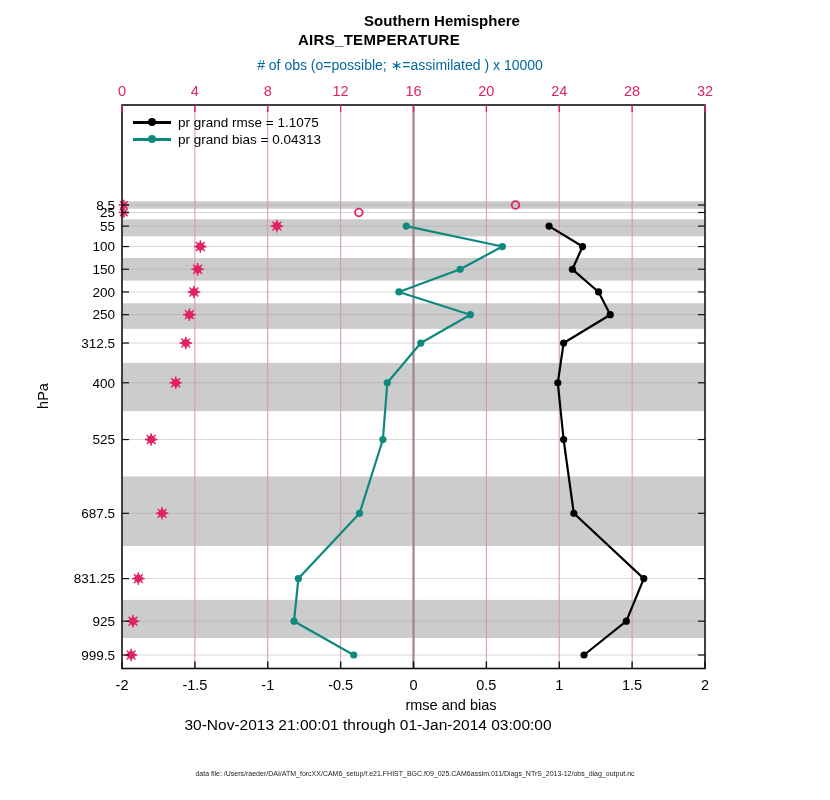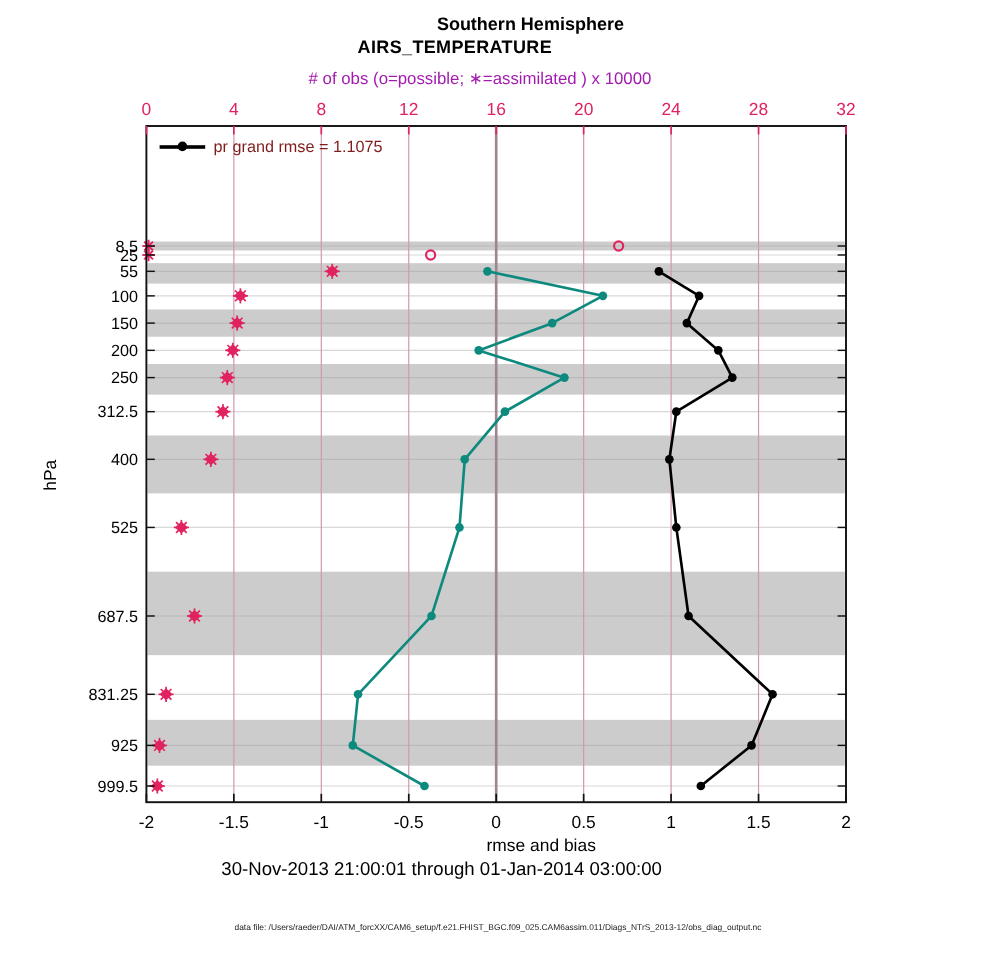--- a/index.html
+++ b/index.html
@@ -1,28 +1,28 @@
 <!DOCTYPE html>
 <html><head>
 <meta charset="utf-8">
 <style>
   html,body{margin:0;padding:0;background:#fff;}
   .fig{position:relative;width:830px;height:800px;background:#ffffff;overflow:hidden;
        font-family:"Liberation Sans", sans-serif;}
   .txt{position:absolute;color:#000;}
   .title{top:12px;left:0;width:830px;text-align:center;font-weight:bold;font-size:15px;padding-left:27px;}
   .subtitle{top:31px;left:0;width:758px;text-align:center;font-weight:bold;font-size:15px;letter-spacing:.3px;}
-  .obslabel{top:57px;left:0;width:800px;text-align:center;font-size:14px;color:#a21caf;}
+  .obslabel{top:57px;left:0;width:800px;text-align:center;font-size:14px;color:#0369a1;}
   .legend{position:absolute;left:133px;top:114px;}
   .lrow{display:flex;align-items:center;height:17px;}
   .lswatch{position:relative;width:38px;height:2.4px;background:#000;margin-right:7px;flex:0 0 auto;}
   .lswatch .ldot{position:absolute;left:50%;top:50%;width:8px;height:8px;border-radius:50%;
                  background:inherit;transform:translate(-50%,-50%);}
   .lswatch.teal{background:#0d8a7d;}
-  .ltext{font-size:13.5px;color:#7f1d1d;white-space:pre;}
+  .ltext{font-size:13.5px;color:#000000;white-space:pre;}
   .ylab{top:388px;left:30px;font-size:14.5px;transform:rotate(-90deg);transform-origin:center;}
   .xlab{top:697px;left:0;width:830px;text-align:center;font-size:14.5px;padding-left:36px;}
   .stamp{top:716px;left:0;width:736px;text-align:center;font-size:15.5px;}
   .dfile{top:770px;left:0;width:830px;text-align:center;font-size:7px;color:#222;letter-spacing:0;}
   svg{position:absolute;left:0;top:0;}
 </style>
 </head>
 <body>
 
 <div class="fig">
@@ -237,19 +237,25 @@
   <div class="txt subtitle">AIRS_TEMPERATURE</div>
   <div class="txt obslabel"># of obs (o=possible; ∗=assimilated ) x 10000</div>
 
   <div class="legend">
     <div class="lrow">
       <span class="lswatch">
           <i class="ldot"></i>
         </span>
       <span class="ltext">pr grand rmse = 1.1075</span>
     </div>
+    <div class="lrow">
+      <span class="lswatch teal">
+          <i class="ldot"></i>
+        </span>
+      <span class="ltext">pr grand bias = 0.04313</span>
+    </div>
   </div>
 
   <div class="txt ylab">hPa</div>
   <div class="txt xlab">rmse and bias</div>
   <div class="txt stamp">30-Nov-2013 21:00:01 through 01-Jan-2014 03:00:00</div>
   <div class="txt dfile">data file: /Users/raeder/DAI/ATM_forcXX/CAM6_setup/f.e21.FHIST_BGC.f09_025.CAM6assim.011/Diags_NTrS_2013-12/obs_diag_output.nc</div>
 </div>
 
 </body></html>

